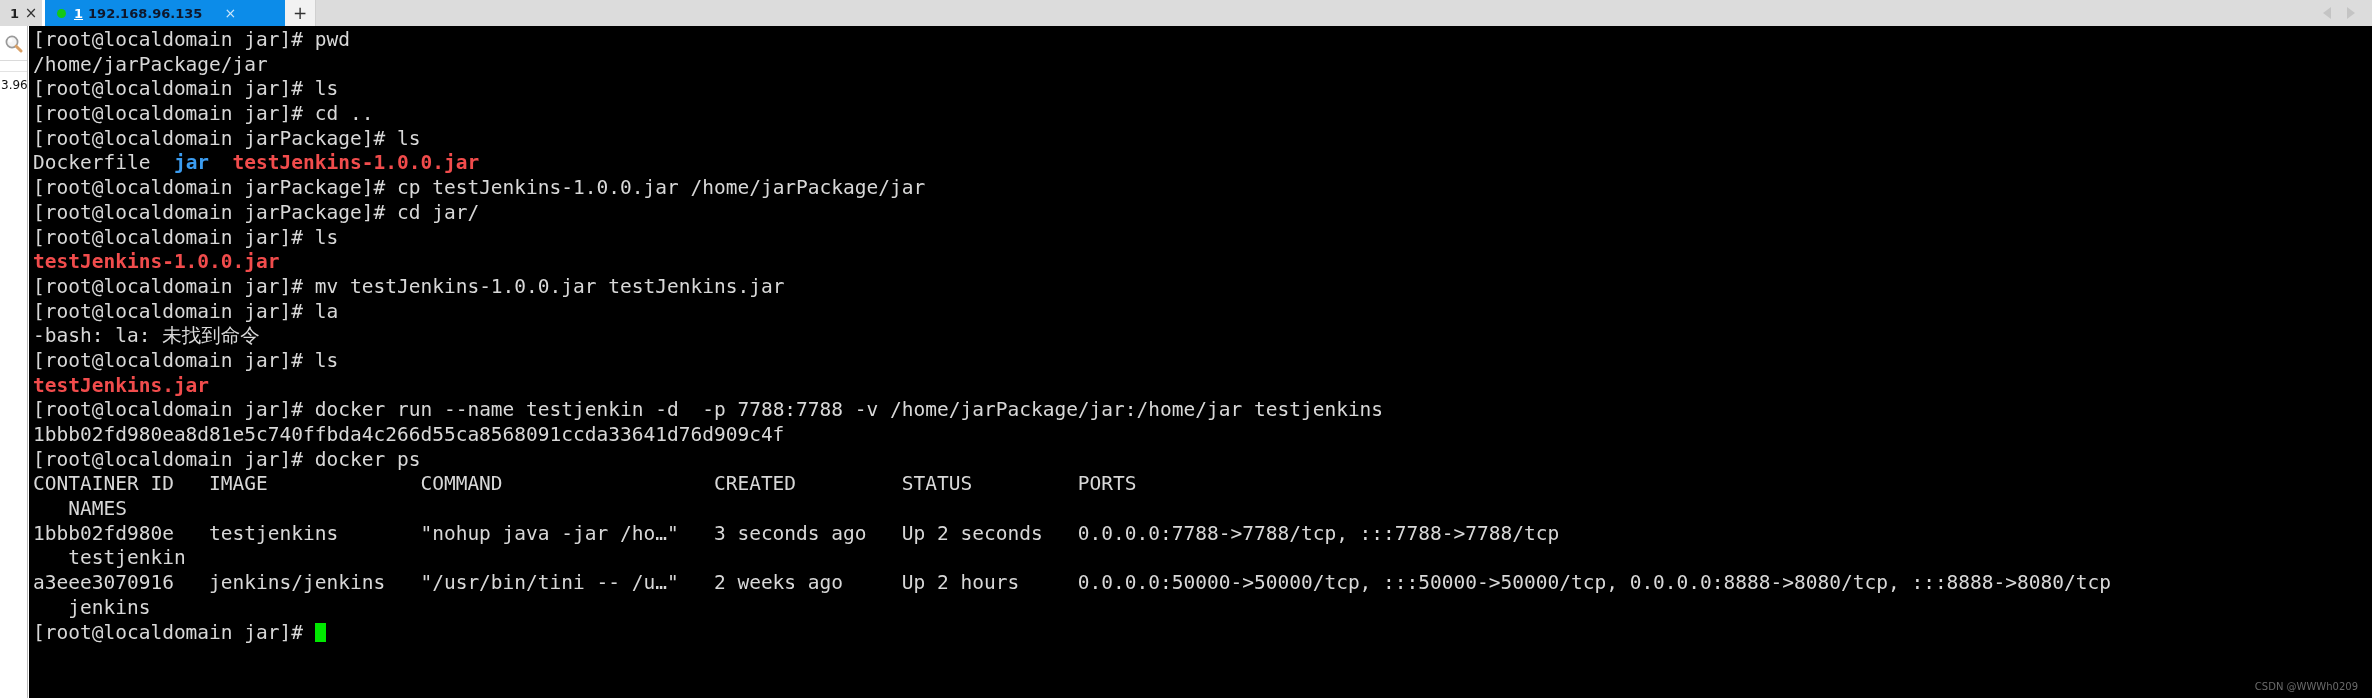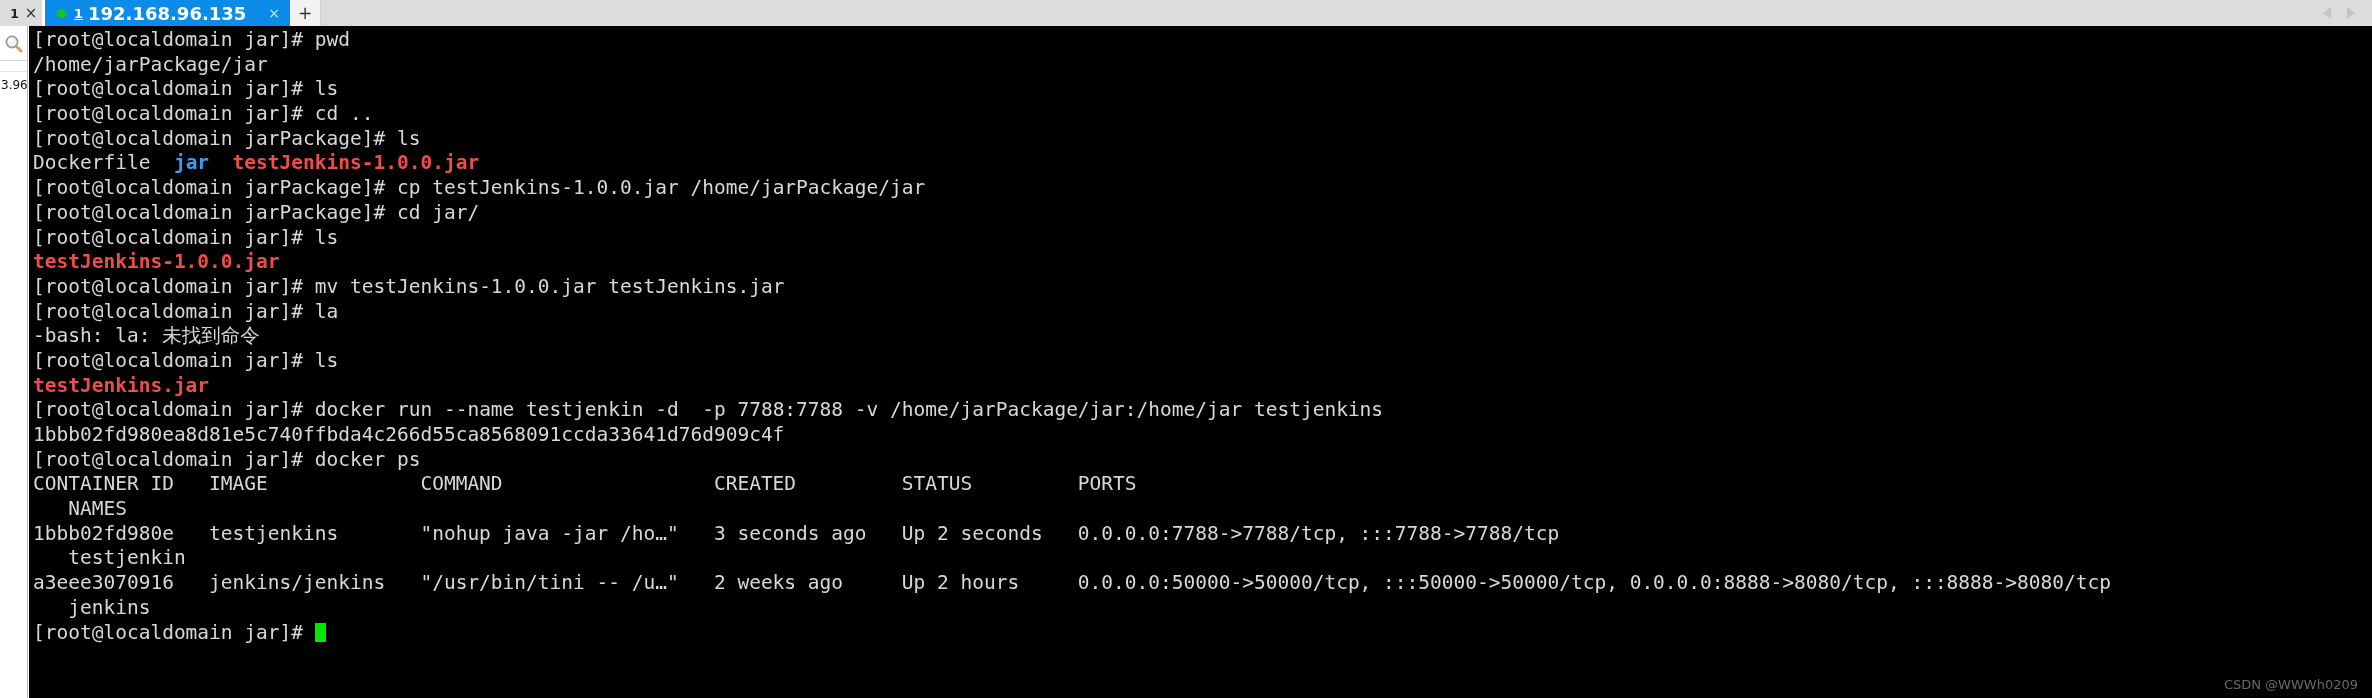--- a/index.html
+++ b/index.html
@@ -73,22 +73,22 @@
   }
   .tab-index {
     color: #ffffff;
     font-size: 13px;
     font-weight: bold;
     text-decoration: underline;
     margin-right: 5px;
     font-family: "DejaVu Sans", sans-serif;
   }
   .tab-title {
-    color: #ffffff;
-    font-size: 18px;
+    color: #0f172a;
+    font-size: 13px;
     font-weight: bold;
     font-family: "DejaVu Sans", sans-serif;
     white-space: nowrap;
   }
   .tab-x {
     color: #cfe8fb;
     font-size: 14px;
     margin-left: 22px;
     font-family: "DejaVu Sans", sans-serif;
   }
@@ -187,21 +187,21 @@
     height: 19px;
     background: #00e800;
     vertical-align: -3px;
   }
   #watermark {
     position: absolute;
     right: 14px;
     bottom: 6px;
     color: #6a6a6a;
     font-family: "DejaVu Sans", sans-serif;
-    font-size: 13px;
+    font-size: 10px;
     white-space: nowrap;
   }
   
   #term-scroll {
     position: absolute;
     right: 0; top: 0;
     width: 4px;
     height: 672px;
     background: #000000;
   }

